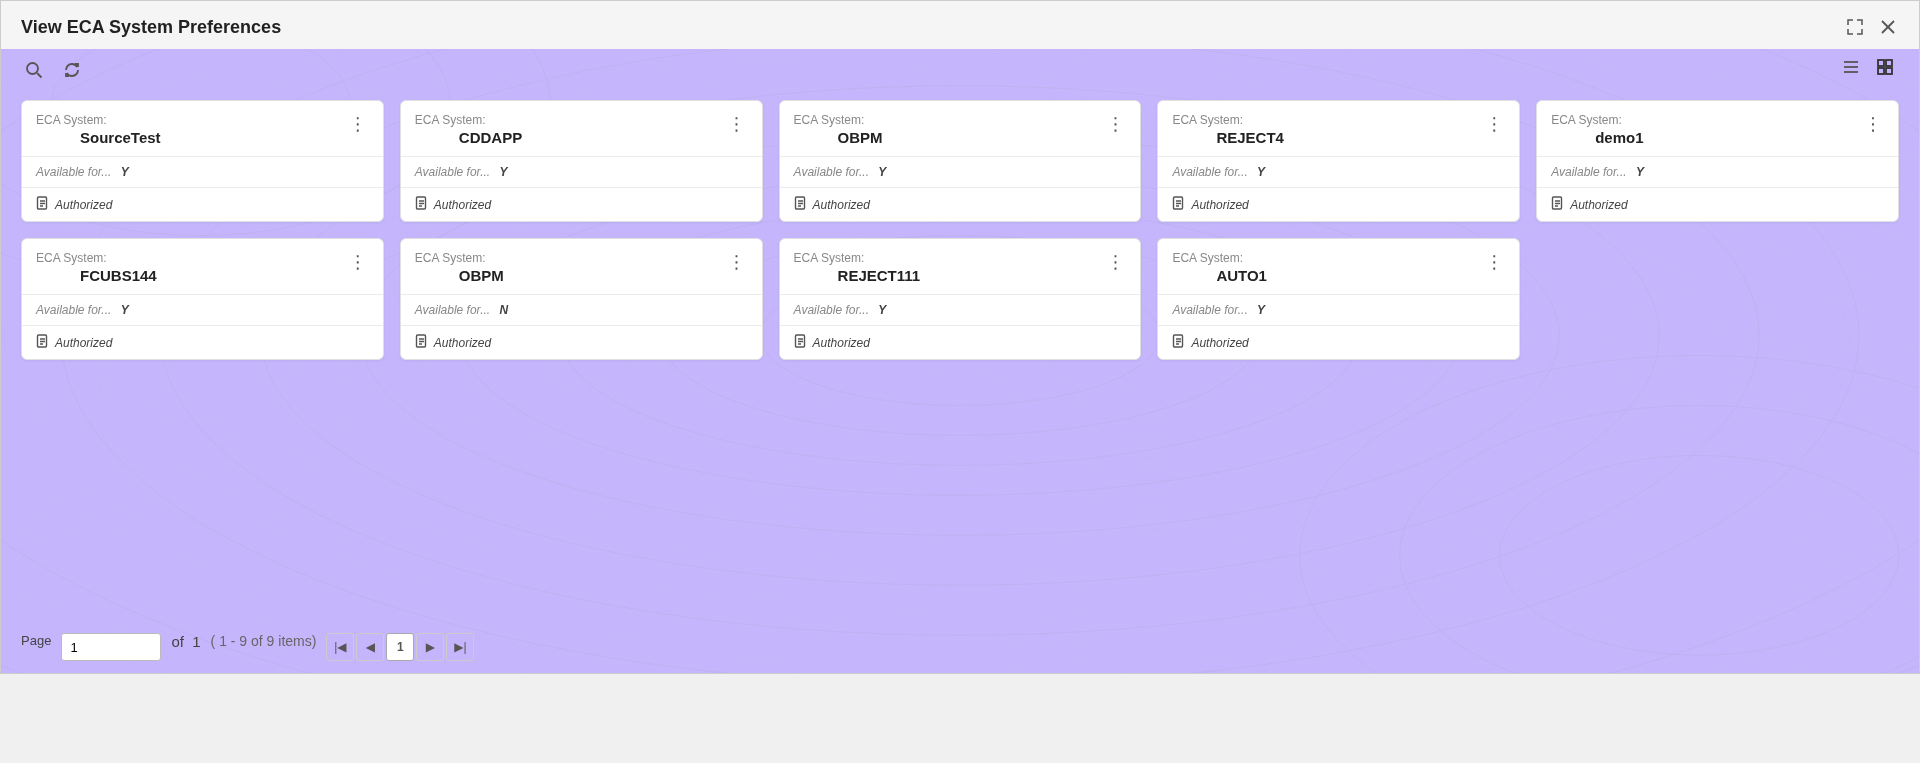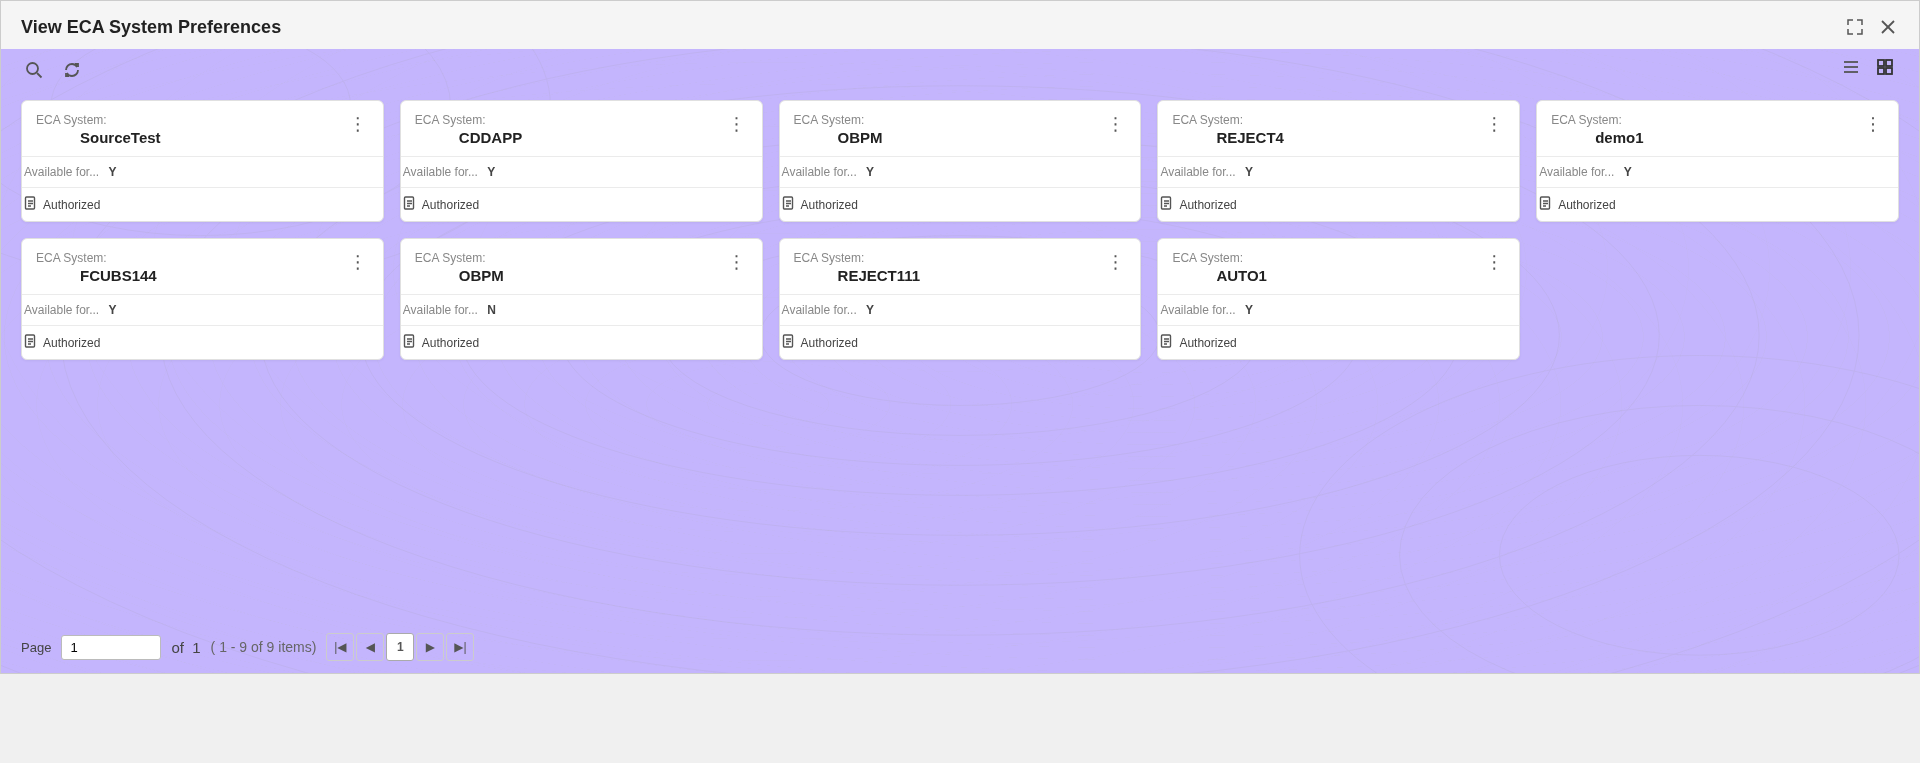--- a/index.html
+++ b/index.html
@@ -132,25 +132,26 @@
       padding: 0 4px;
       line-height: 1;
       margin-top: 2px;
     }
     .card-body {
       border-top: 1px solid #ebebeb;
     }
     .card-row {
       display: flex;
       align-items: center;
-      padding: 8px 2px;
+      padding: 8px 14px;
       font-size: 13px;
       color: #444;
       gap: 6px;
       border-bottom: 1px solid #ebebeb;
+      font-style: italic;
     }
     .card-row:last-child {
       border-bottom: none;
     }
     .card-row-label {
       color: #888;
       font-size: 12px;
     }
     .card-row-value {
       color: #444;
@@ -163,21 +164,20 @@
       gap: 6px;
       font-size: 12px;
       color: #444;
     }
     .doc-icon {
       font-size: 13px;
       color: #555;
     }
     .pagination {
       display: flex;
-      align-items: center;
       padding: 12px 20px;
       gap: 10px;
       position: relative;
       z-index: 1;
     }
     .pagination-label {
       font-size: 13px;
       color: #444;
     }
     .pagination-input {

